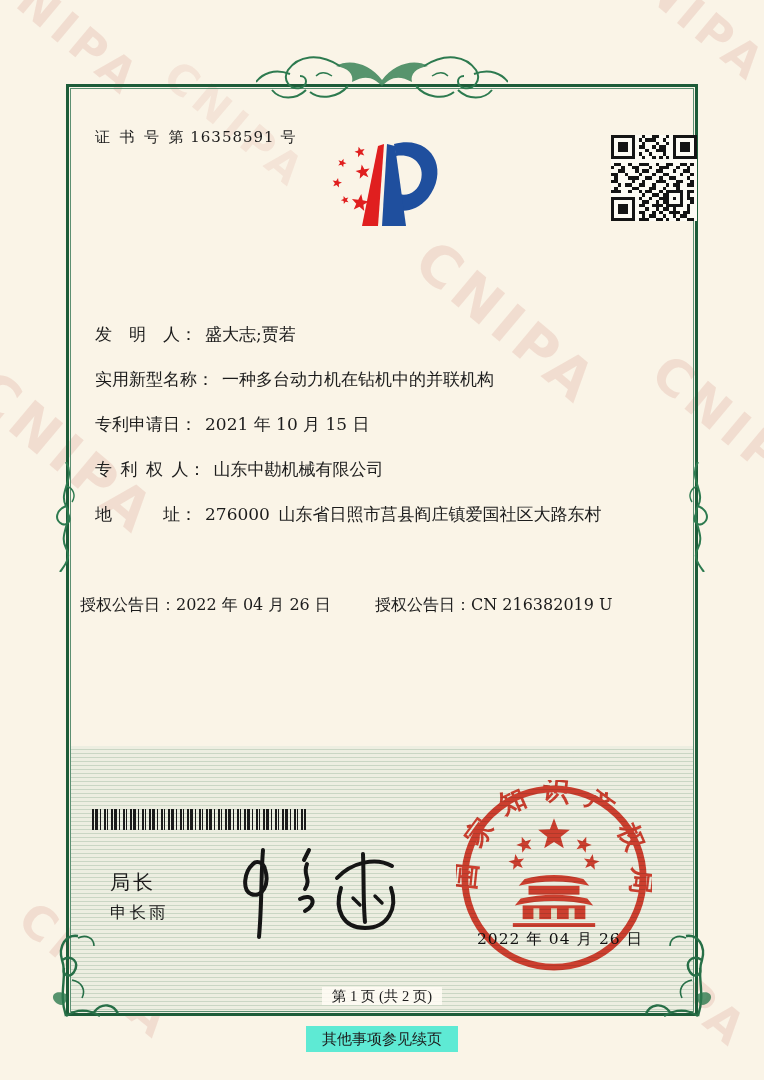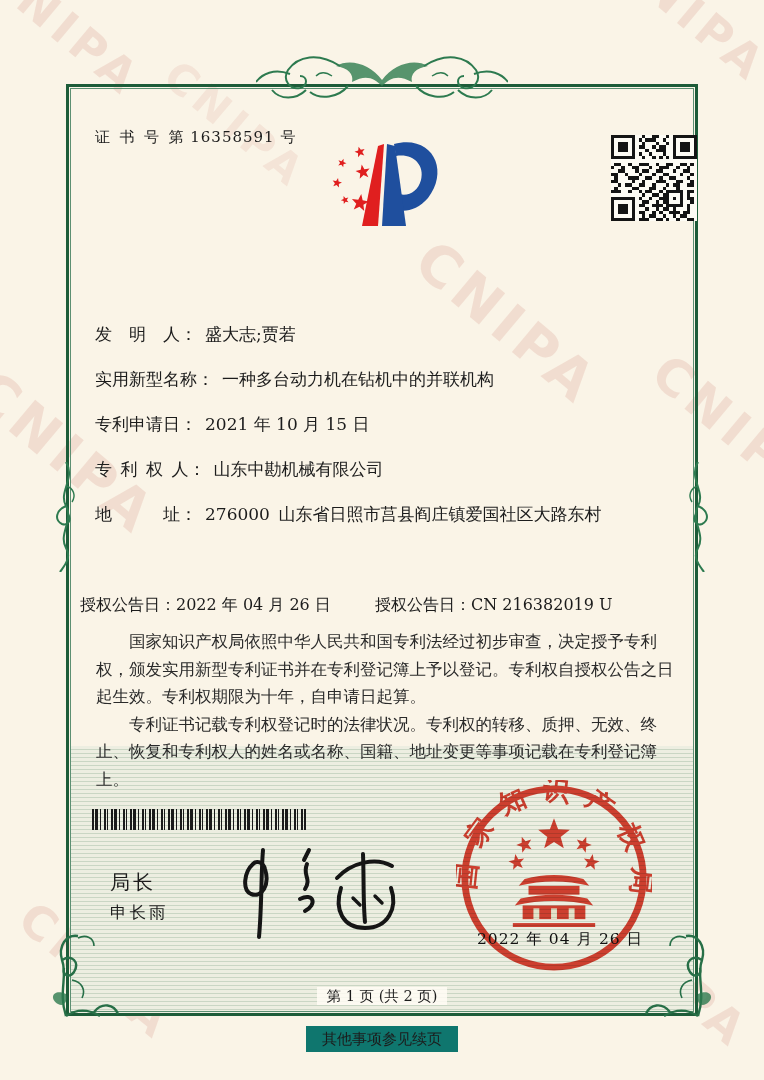--- a/index.html
+++ b/index.html
@@ -37,23 +37,23 @@
              #1a1a1a 3px 6px,rgba(0,0,0,0) 6px 8px,
              #1a1a1a 8px 9px,rgba(0,0,0,0) 9px 12px,
              #1a1a1a 12px 14px,rgba(0,0,0,0) 14px 15px,
              #1a1a1a 15px 16px,rgba(0,0,0,0) 16px 19px);}
   .signer-title{position:absolute;left:110px;top:869px;font-size:20px;letter-spacing:3px;}
   .signer-name{position:absolute;left:110px;top:902px;font-size:16.5px;letter-spacing:3px;}
   .sig{position:absolute;left:225px;top:842px;}
   .seal{position:absolute;left:456px;top:780px;mix-blend-mode:multiply;}
   .sealdate{position:absolute;left:477px;top:929px;font-size:15.5px;letter-spacing:1px;color:#111;z-index:6;}
   .pageinfo{position:absolute;left:0;right:0;top:987px;text-align:center;font-size:14.5px;z-index:5;}
-  .pageinfo span{background:rgba(255,252,244,0.85);padding:1px 10px;}
+  .pageinfo span{background:rgba(255,252,244,0.85);padding:1px 10px;font-family:Liberation Serif, serif;}
   .footer{position:absolute;left:0;right:0;top:1030px;text-align:center;font-size:15px;z-index:5;}
-  .footer span{background:#0f766e;padding:4px 16px;}
+  .footer span{background:#5eead4;padding:4px 16px;}
   .z5{z-index:5;} .z4{z-index:4;} .z3{z-index:3;} .z2{z-index:2;} .z1{z-index:1;}
 </style>
 </head>
 <body>
 
 <div class="page">
 
   <span class="wm" style="left:-28px;top:0px;font-size:46px;">CNIPA</span>
   <span class="wm" style="left:150px;top:100px;font-size:42px;opacity:.7;">CNIPA</span>
   <span class="wm" style="left:598px;top:-14px;font-size:46px;">CNIPA</span>
@@ -194,24 +194,20 @@
     <div class="frow">
       <span class="flabel">地　　　址：</span><span class="fvalue">276000 山东省日照市莒县阎庄镇爱国社区大路东村</span>
     </div>
   </div>
 
   <div class="grantrow z4">
     <span>授权公告日：</span><span>2022 年 04 月 26 日</span>
     <span class="grant2"><span>授权公告日：</span><span>CN 216382019 U</span></span>
   </div>
 
-  <div class="paras z4">
-    <p>国家知识产权局依照中华人民共和国专利法经过初步审查，决定授予专利权，颁发实用新型专利证书并在专利登记簿上予以登记。专利权自授权公告之日起生效。专利权期限为十年，自申请日起算。</p>
-    <p>专利证书记载专利权登记时的法律状况。专利权的转移、质押、无效、终止、恢复和专利权人的姓名或名称、国籍、地址变更等事项记载在专利登记簿上。</p>
-  </div>
 
   <div class="barcode z4"></div>
 
   <div class="signer-title z4">局长</div>
   <div class="signer-name z4">申长雨</div>
 
   <svg class="sig z5" width="185" height="105" viewBox="0 0 185 105">
     <g fill="none" stroke="#151515" stroke-width="4" stroke-linecap="round">
       <path d="M38,8 C36,30 37,62 34,95"></path>
       <path d="M28,22 C19,30 17,48 26,52 C37,56 45,43 40,27 C38,20 32,18 28,22"></path>

